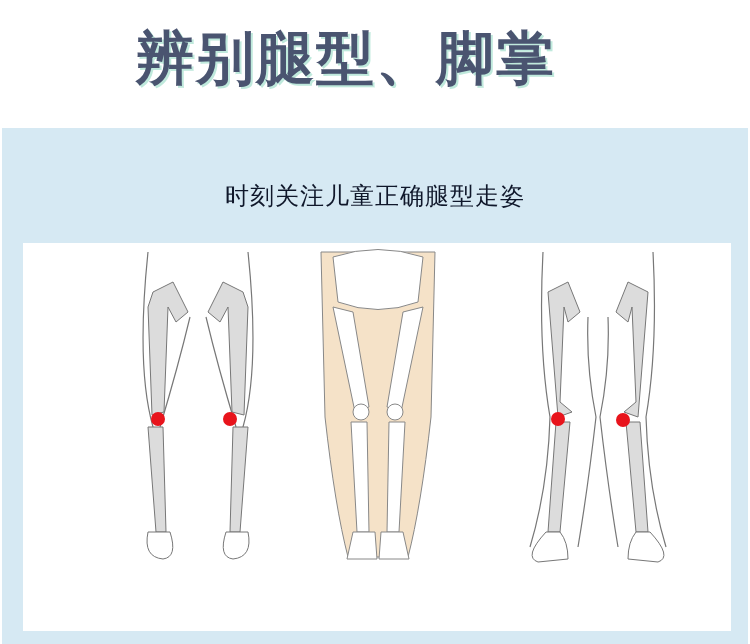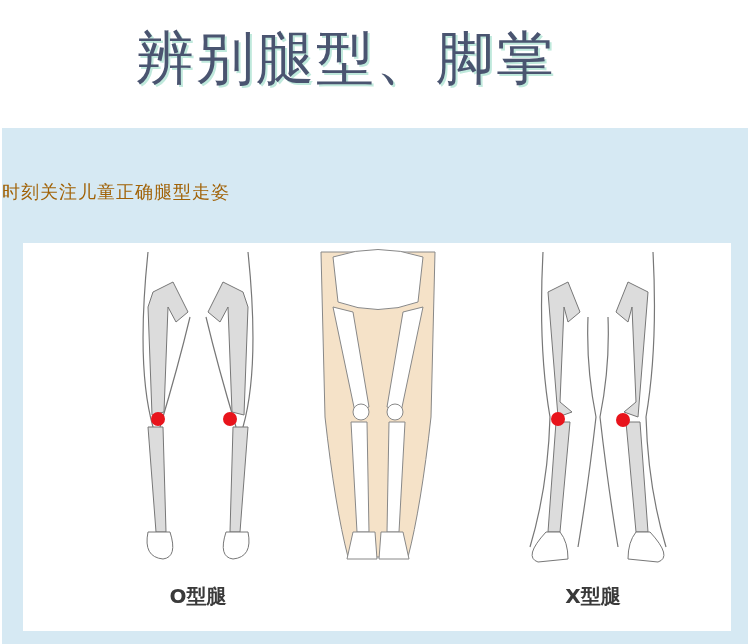--- a/index.html
+++ b/index.html
@@ -1,23 +1,23 @@
 <!DOCTYPE html>
 <html><head>
 <meta charset="utf-8">
 <style>
   html, body { margin:0; padding:0; }
   body { width:750px; height:644px; background:#ffffff; position:relative; overflow:hidden;
          font-family:"DejaVu Sans","Liberation Sans",sans-serif; }
   .title { position:absolute; left:0; top:18px; width:692px; text-align:center;
-           font-size:58px; font-weight:normal; color:#4a5470; letter-spacing:2px;
+           font-size:58px; font-weight:bold; color:#4a5470; letter-spacing:2px;
            text-shadow: 2px 2px 0 #bfe9dc; line-height:80px; }
   .panel { position:absolute; left:2px; top:128px; width:746px; height:516px; background:#d6e9f3; }
-  .subtitle { position:absolute; left:0; top:52px; width:746px; text-align:left;
-              font-size:18px; color:#a16207; letter-spacing:1px; }
+  .subtitle { position:absolute; left:0; top:52px; width:746px; text-align:center;
+              font-size:24px; color:#0f172a; letter-spacing:1px; }
   .card { position:absolute; left:21px; top:115px; width:708px; height:388px; background:#ffffff; }
   .figure { position:absolute; top:4px; width:160px; height:320px; }
   .figure svg { width:100%; height:100%; }
   .label { position:absolute; top:340px; width:160px; text-align:center; font-size:20px;
            font-weight:bold; color:#3a3a3a; }
 </style>
 </head>
 <body>
 
 <div class="title">辨别腿型、脚掌</div>
@@ -42,21 +42,20 @@
         <g fill="#fff" stroke="#777" stroke-width="1">
           <path d="M30 285 Q25 310 45 312 Q60 310 52 285 Z"></path>
           <path d="M130 285 Q135 310 115 312 Q100 310 108 285 Z"></path>
         </g>
         <g fill="#e8141c">
           <circle cx="40" cy="172" r="7"></circle>
           <circle cx="112" cy="172" r="7"></circle>
         </g>
       </svg>
     </div>
-    <div class="label" style="left:95px;">O型腿</div>
 
     <div class="figure" style="left:280px; width:150px;">
       <svg viewBox="0 0 150 320">
         <path d="M18 5 L132 5 L128 170 Q118 260 105 310 L45 310 Q32 260 22 170 Z" fill="#f5e2c8" stroke="#888" stroke-width="1"></path>
         <g fill="#fff" stroke="#888" stroke-width="1">
           <path d="M30 10 Q75 -5 120 10 L115 55 Q75 70 35 55 Z"></path>
           <path d="M30 60 L50 65 L66 160 L52 165 Z"></path>
           <path d="M120 60 L100 65 L84 160 L98 165 Z"></path>
           <circle cx="58" cy="165" r="8"></circle>
             <circle cx="92" cy="165" r="8"></circle>
@@ -83,16 +82,15 @@
         <g fill="#fff" stroke="#777" stroke-width="1">
           <path d="M28 285 Q5 310 20 315 L50 312 Q50 295 42 285 Z"></path>
           <path d="M132 285 Q155 310 140 315 L110 312 Q110 295 118 285 Z"></path>
         </g>
         <g fill="#e8141c">
           <circle cx="40" cy="172" r="7"></circle>
           <circle cx="105" cy="173" r="7"></circle>
         </g>
       </svg>
     </div>
-    <div class="label" style="left:490px;">X型腿</div>
 
   </div>
 </div>
 
 </body></html>

